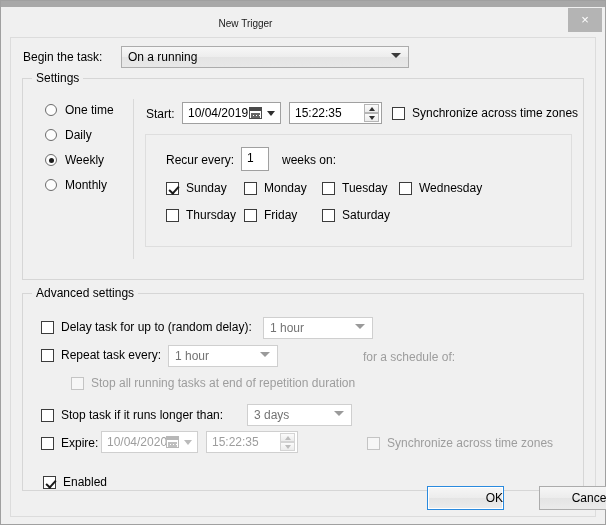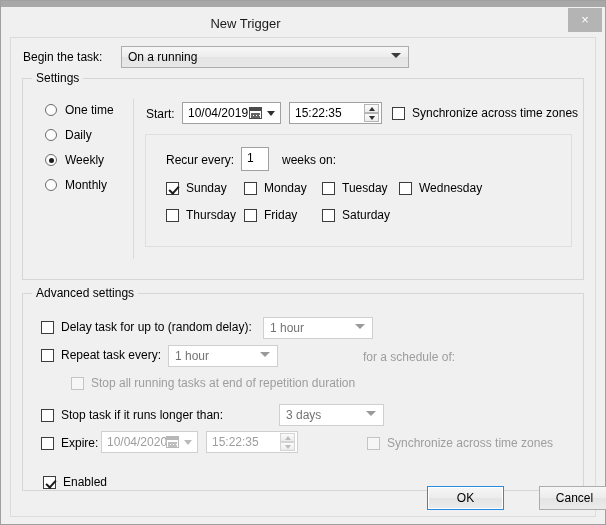--- a/index.html
+++ b/index.html
@@ -32,21 +32,21 @@
     position: absolute;
     left: 0; top: 6px;
     width: 604px; height: 30px;
     background: #f0f0f0;
   }
   .title-text {
     position: absolute;
     left: 0; top: 6px;
     width: 489px;
     text-align: center;
-    font-size: 13px;
+    font-size: 10px;
     color: #1a1a1a;
     line-height: 22px;
   }
   .close-btn {
     position: absolute;
     right: 3px; top: 1px;
     width: 34px; height: 24px;
     background: #b4b4b4;
     color: #ffffff;
     font-size: 13px;
@@ -243,21 +243,21 @@
   .lbl { position: absolute; white-space: nowrap; }
   .lbl.dim { color: #9d9d9d; }
 
   
   .btn {
     position: absolute;
     box-sizing: border-box;
     height: 24px;
     background: linear-gradient(to bottom, #f6f6f6, #ececec 50%, #e4e4e4 51%, #ebebeb);
     border: 1px solid #acacac;
-    text-align: center;
+    text-align: right;
     line-height: 22px;
     font-size: 12px;
     cursor: default;
   }
   .btn.default { border: 1px solid #2a8ade; box-shadow: inset 0 0 0 1px #ffffff; }
 </style>
 </head>
 <body>
 
 <div class="window">
@@ -382,21 +382,21 @@
 
       <div class="cb dis" style="left:48px; top:81px;">
         <span class="box"></span>
         <span class="cl">Stop all running tasks at end of repetition duration</span>
       </div>
 
       <div class="cb" style="left:18px; top:113px;">
         <span class="box"></span>
         <span class="cl">Stop task if it runs longer than:</span>
       </div>
-      <div class="combo flat" style="left:256px; top:110px; width:105px;">
+      <div class="combo flat" style="left:224px; top:110px; width:105px;">
         <span class="cv">3 days</span>
         <span class="carat"></span>
       </div>
 
       <div class="cb" style="left:18px; top:141px;">
         <span class="box"></span>
         <span class="cl">Expire:</span>
       </div>
       <div class="field dis" style="left:78px; top:137px; width:97px;">
         <span class="fv">10/04/2020</span>

